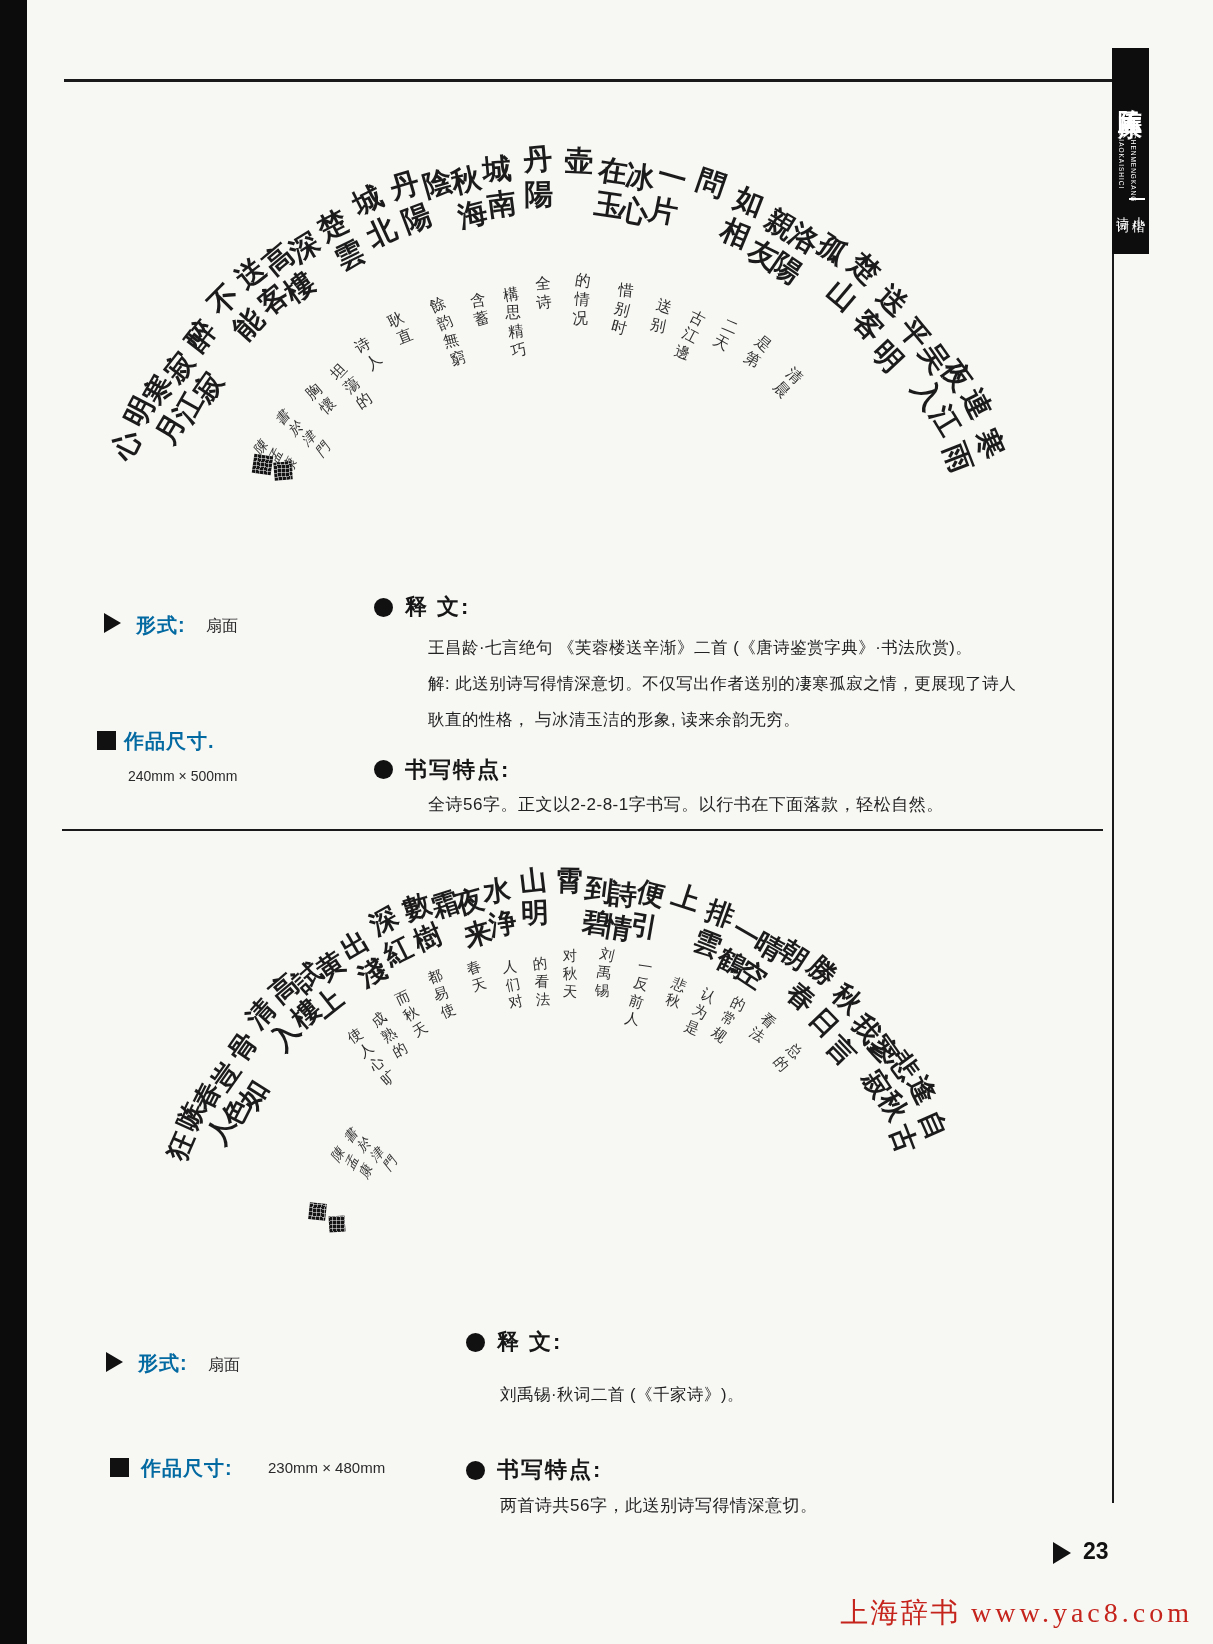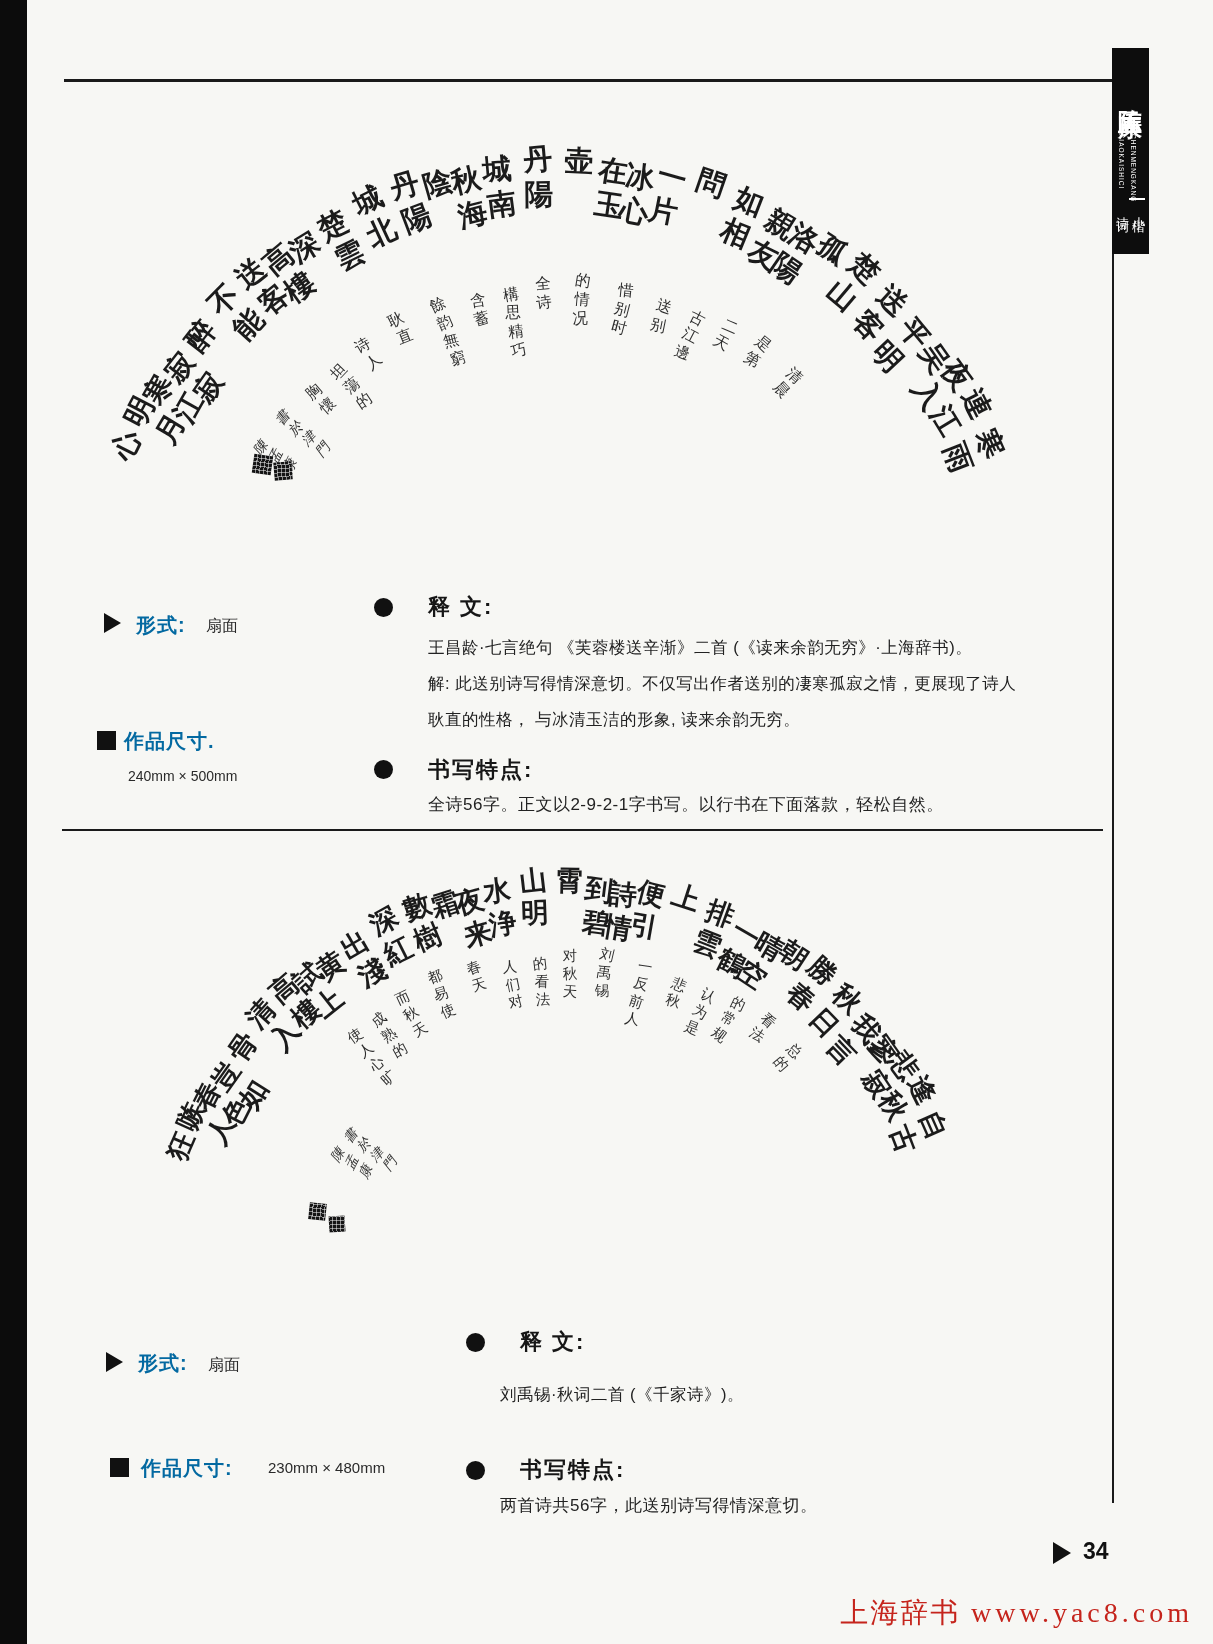--- a/index.html
+++ b/index.html
@@ -20,21 +20,21 @@
   .side-roman{position:absolute;top:86px;color:#fff;font-size:6.5px;
     writing-mode:vertical-rl;letter-spacing:1px;height:64px;white-space:nowrap;}
   .side-tick{position:absolute;left:17px;top:150px;width:16px;height:2px;background:#fff;}
   .side-tag{position:absolute;top:158px;color:#fff;font-size:13px;
     writing-mode:vertical-rl;letter-spacing:3px;height:44px;line-height:15px;}
   
   .tri{width:0;height:0;border-left:17px solid #111;border-top:10px solid transparent;
     border-bottom:10px solid transparent;}
   .dot{width:19px;height:19px;border-radius:50%;background:#111;}
   .sq{width:19px;height:19px;background:#111;}
-  .h1c{font-size:22px;font-weight:bold;letter-spacing:2px;color:#161616;margin-left:23px;}
+  .h1c{font-size:22px;font-weight:bold;letter-spacing:2px;color:#161616;}
   .lbl{font-size:20px;font-weight:bold;letter-spacing:1px;color:#0369a1;}
   .val{font-size:16px;color:#2a2a2a;}
   .body-line{font-size:16.5px;color:#222;letter-spacing:0.5px;white-space:nowrap;}
   
   .cal{position:absolute;font-family:"DejaVu Serif","Liberation Serif",serif;
     color:#1b1b1b;white-space:nowrap;pointer-events:none;}
   .cal-main{font-weight:600;}
   .cal-ins{font-weight:500;opacity:.92;}
   .cal-sig{font-weight:500;opacity:.9;font-style:italic;}
   .seal{position:absolute;
@@ -285,46 +285,46 @@
   <div class="abs tri" style="left:104px;top:613px;"></div>
   <div class="abs lbl" style="left:136px;top:612px;">形式:</div>
   <div class="abs val" style="left:206px;top:616px;">扇面</div>
 
   <div class="abs sq" style="left:97px;top:731px;"></div>
   <div class="abs lbl" style="left:124px;top:728px;">作品尺寸.</div>
   <div class="abs val" style="left:128px;top:768px;font-size:14px;">240mm × 500mm</div>
 
   <div class="abs dot" style="left:374px;top:598px;"></div>
   <div class="abs h1c" style="left:405px;top:592px;">释 文:</div>
-  <div class="abs body-line" style="left:428px;top:637px;">王昌龄·七言绝句 《芙蓉楼送辛渐》二首 (《读来余韵无穷》·上海辞书)。</div>
+  <div class="abs body-line" style="left:428px;top:637px;">王昌龄·七言绝句 《芙蓉楼送辛渐》二首 (《唐诗鉴赏字典》·书法欣赏)。</div>
   <div class="abs body-line" style="left:428px;top:673px;">解: 此送别诗写得情深意切。不仅写出作者送别的凄寒孤寂之情，更展现了诗人</div>
   <div class="abs body-line" style="left:428px;top:709px;">耿直的性格， 与冰清玉洁的形象, 读来余韵无穷。</div>
 
   <div class="abs dot" style="left:374px;top:760px;"></div>
   <div class="abs h1c" style="left:405px;top:755px;">书写特点:</div>
-  <div class="abs body-line" style="left:428px;top:793px;font-size:17px;">全诗56字。正文以2-9-2-1字书写。以行书在下面落款，轻松自然。</div>
+  <div class="abs body-line" style="left:428px;top:793px;font-size:17px;">全诗56字。正文以2-2-8-1字书写。以行书在下面落款，轻松自然。</div>
 
   <div class="abs tri" style="left:106px;top:1352px;"></div>
   <div class="abs lbl" style="left:138px;top:1350px;">形式:</div>
   <div class="abs val" style="left:208px;top:1355px;">扇面</div>
 
   <div class="abs sq" style="left:110px;top:1458px;"></div>
   <div class="abs lbl" style="left:141px;top:1455px;">作品尺寸:</div>
   <div class="abs val" style="left:268px;top:1459px;font-size:15px;">230mm × 480mm</div>
 
   <div class="abs dot" style="left:466px;top:1333px;"></div>
   <div class="abs h1c" style="left:497px;top:1327px;">释 文:</div>
   <div class="abs body-line" style="left:500px;top:1384px;">刘禹锡·秋词二首 (《千家诗》)。</div>
 
   <div class="abs dot" style="left:466px;top:1461px;"></div>
   <div class="abs h1c" style="left:497px;top:1455px;">书写特点:</div>
   <div class="abs body-line" style="left:500px;top:1494px;font-size:17px;">两首诗共56字，此送别诗写得情深意切。</div>
 
   <div class="abs tri" style="left:1053px;top:1542px;border-left-width:18px;border-top-width:11px;border-bottom-width:11px;"></div>
-  <div class="abs pagenum" style="left:1083px;top:1538px;">34</div>
+  <div class="abs pagenum" style="left:1083px;top:1538px;">23</div>
 
   <div class="abs watermark" style="right: 20px; top: 1594px; color: rgb(197, 36, 28);">
     <span>上海辞书</span>
     <span> </span>
     <span style="letter-spacing:4px;font-family:Liberation Serif, serif;">www.yac8.com</span>
   </div>
 
 </div>
 
 </body></html>

